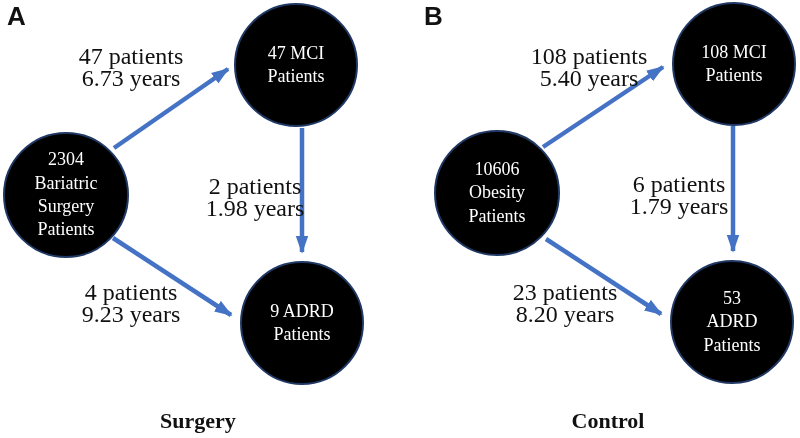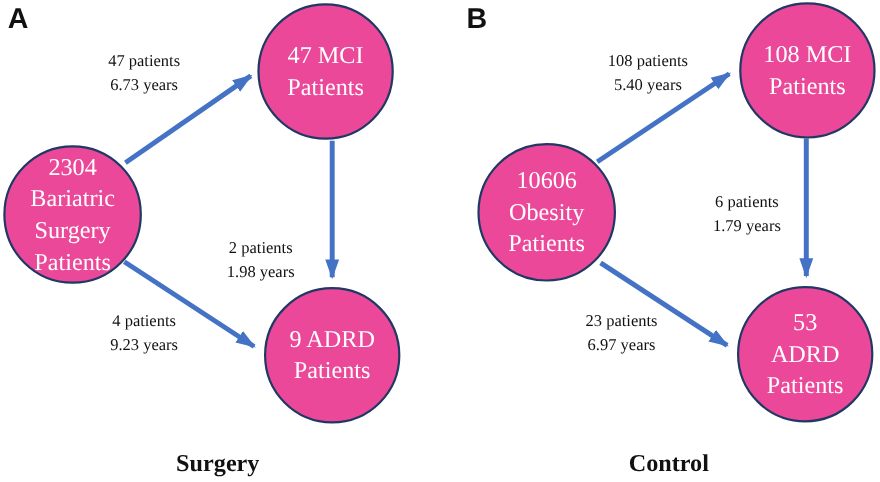--- a/index.html
+++ b/index.html
@@ -24,38 +24,38 @@
     position: absolute;
     font-family: "Liberation Sans", "DejaVu Sans", sans-serif;
     font-weight: bold;
     font-size: 26px;
     line-height: 28px;
     color: #111111;
   }
   .circle {
     position: absolute;
     border-radius: 50%;
-    background: #ec4899;
+    background: #000000;
     border: 2px solid #1F3864;
     box-sizing: border-box;
     display: flex;
     align-items: center;
     justify-content: center;
     text-align: center;
     color: #ffffff;
-    font-size: 22px;
+    font-size: 18px;
     line-height: 1.3;
     white-space: pre-line;
   }
   .edge-label {
     position: absolute;
     width: 130px;
     text-align: center;
     color: #111111;
-    font-size: 15px;
+    font-size: 24px;
     line-height: 22px;
     white-space: pre-line;
   }
   .caption {
     position: absolute;
     width: 160px;
     text-align: center;
     font-weight: bold;
     font-size: 22px;
     line-height: 24px;
@@ -90,21 +90,21 @@
 
   <div class="circle" style="left:234px; top:3px; width:124px; height:124px;">47 MCI
 Patients</div>
 
   <div class="circle" style="left:240px; top:261px; width:124px; height:124px;">9 ADRD
 Patients</div>
 
   <div class="edge-label" style="left:66px; top:45px;">47 patients
 6.73 years</div>
 
-  <div class="edge-label" style="left:172px; top:175px;margin-top:40px;">2 patients
+  <div class="edge-label" style="left:190px; top:175px;">2 patients
 1.98 years</div>
 
   <div class="edge-label" style="left:66px; top:281px;">4 patients
 9.23 years</div>
 
   <div class="caption" style="left:118px; top:409px;">Surgery</div>
 
   <div class="panel-letter" style="left:424px; top:2px;">B</div>
 
   <div class="circle" style="left:434px; top:130px; width:126px; height:126px;">10606
@@ -118,17 +118,17 @@
 ADRD
 Patients</div>
 
   <div class="edge-label" style="left:524px; top:45px;">108 patients
 5.40 years</div>
 
   <div class="edge-label" style="left:614px; top:173px;">6 patients
 1.79 years</div>
 
   <div class="edge-label" style="left:500px; top:281px;">23 patients
-6.97 years</div>
+8.20 years</div>
 
   <div class="caption" style="left:528px; top:409px;">Control</div>
 
 </div>
 
 </body></html>

